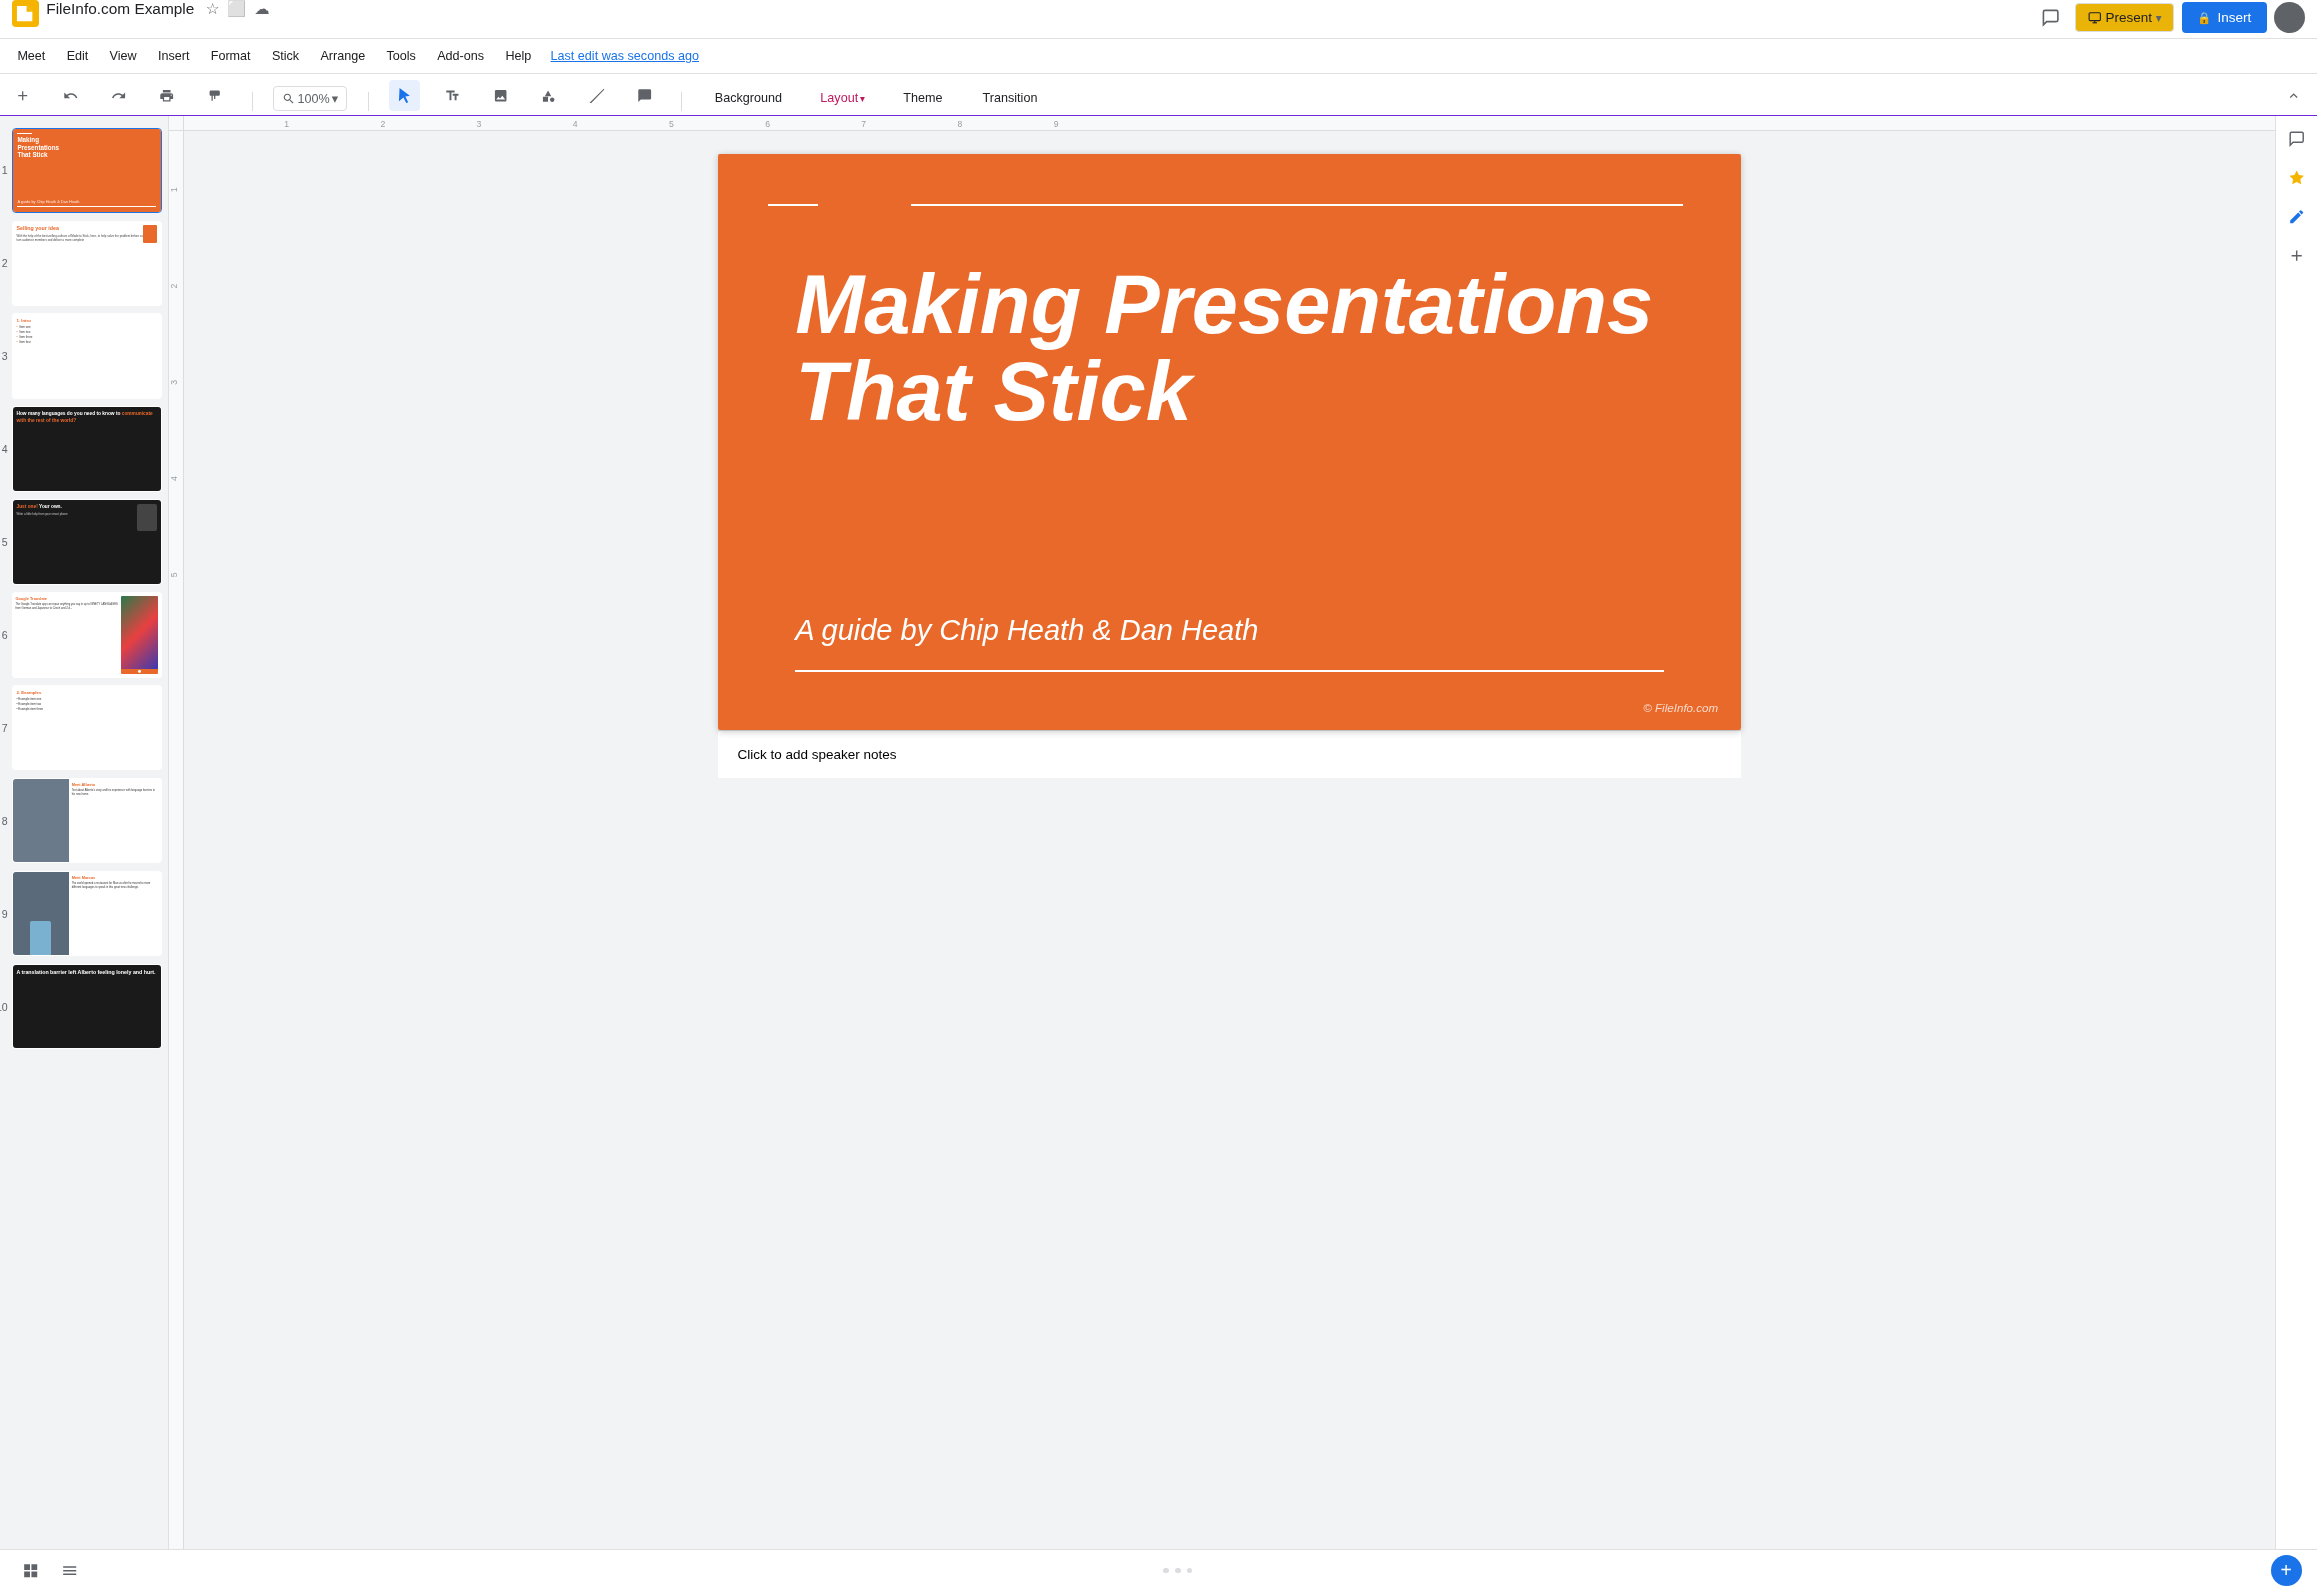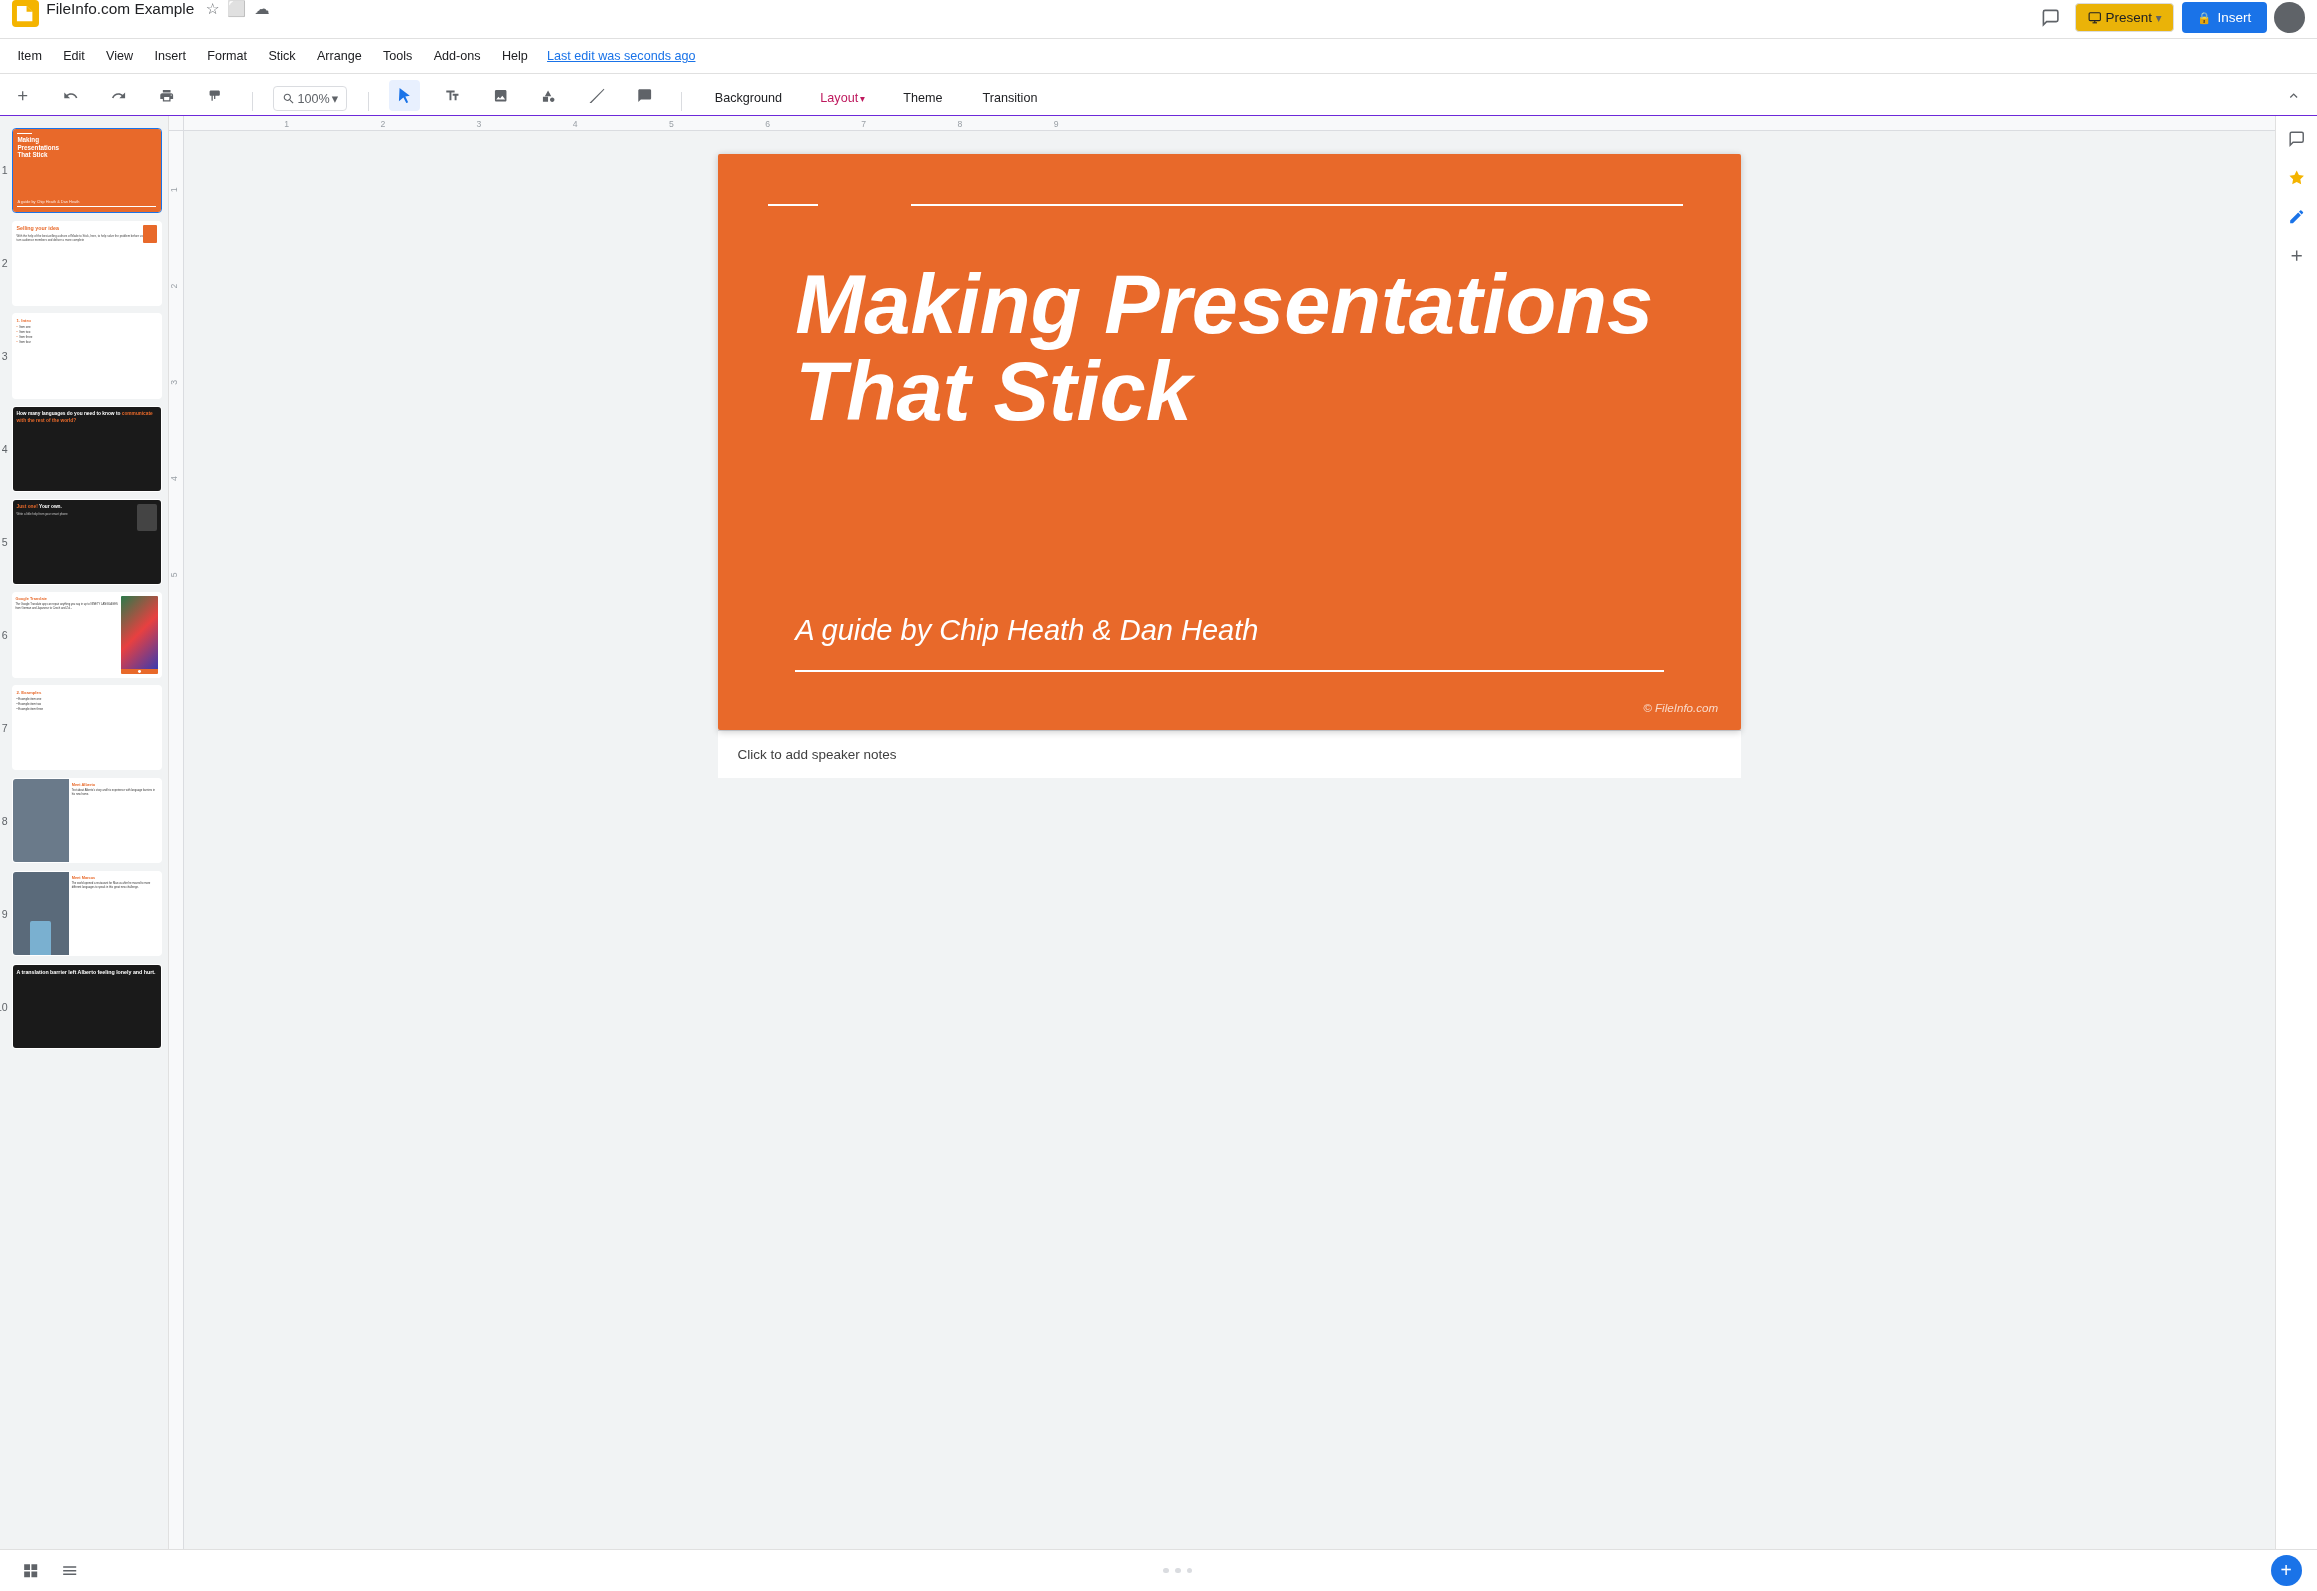--- a/index.html
+++ b/index.html
@@ -133,21 +133,21 @@
     </button>
     <button class="share-btn">
       <span class="share-lock">🔒</span>
       <span>Insert</span>
     </button>
     <div class="avatar"></div>
   </div>
 </div>
 
 <div class="menu-bar">
-  <span class="menu-item">Item</span>
+  <span class="menu-item">Meet</span>
   <span class="menu-item">Edit</span>
   <span class="menu-item">View</span>
   <span class="menu-item">Insert</span>
   <span class="menu-item">Format</span>
   <span class="menu-item">Stick</span>
   <span class="menu-item">Arrange</span>
   <span class="menu-item">Tools</span>
   <span class="menu-item">Add-ons</span>
   <span class="menu-item">Help</span>
   <span class="last-edit">Last edit was seconds ago</span>
@@ -450,21 +450,21 @@
             <div>
               <div style="color:white;font-size:29px;font-weight:300;font-family:Arial,sans-serif;margin-bottom:23px;">A guide by Chip Heath &amp; Dan Heath</div>
               <div style="height:1.9px;background:white;"></div>
             </div>
           </div>
 
           <div style="position:absolute;bottom:15.4px;right:23px;color:rgba(255,255,255,0.75);font-size:11.6px;">© FileInfo.com</div>
         </div>
 
         <div style="width:min(1023px,95%);background:white;border-top:1px solid #dadce0;padding:11.6px 19.3px;min-height:48px;display:flex;align-items:center;margin-top:0;">
-          <span style="font-size:13.5px;color:#404040;">Click to add speaker notes</span>
+          <span style="font-size:13.5px;color:#000000;">Click to add speaker notes</span>
         </div>
       </div>
     </div>
   </div>
 
   <div class="right-panel">
     <div class="right-panel-btn">
       <svg width="17.4" height="17.4" viewBox="0 0 24 24" fill="none" stroke="#5f6368" stroke-width="2">
         <path d="M21 15a2 2 0 0 1-2 2H7l-4 4V5a2 2 0 0 1 2-2h14a2 2 0 0 1 2 2z"></path>
       </svg>

